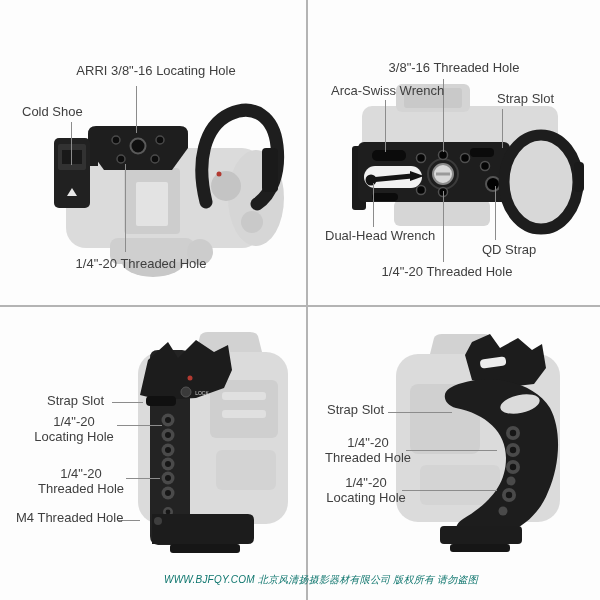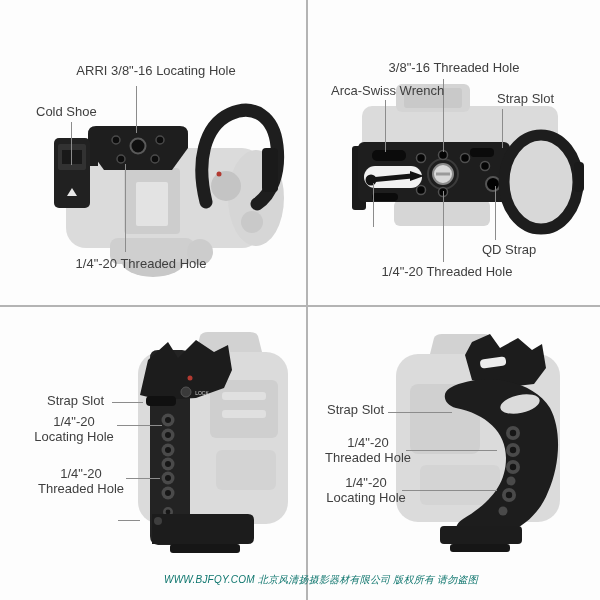--- a/index.html
+++ b/index.html
@@ -58,21 +58,21 @@
         <rect x="58" y="144" width="28" height="26" rx="2" fill="#323232"></rect>
         <rect x="62" y="150" width="20" height="14" fill="#191919"></rect>
         <polygon points="72,188 67,196 77,196" fill="#e8e8e8"></polygon>
       </g>
       <g>
         <path d="M206,202 C196,162 204,126 230,114 C254,103 274,117 277,146 C280,172 272,194 257,204" fill="none" stroke="#1e1e1e" stroke-width="13" stroke-linecap="round"></path>
         <rect x="262" y="148" width="16" height="44" rx="4" fill="#1a1a1a"></rect>
       </g>
     </svg>
     <div class="label center" style="left:156px;top:64px">ARRI 3/8"-16 Locating Hole</div>
-    <div class="label" style="left:36px;top:105px">Cold Shoe</div>
+    <div class="label" style="left:22px;top:105px">Cold Shoe</div>
     <div class="label center" style="left:141px;top:257px">1/4"-20 Threaded Hole</div>
     <div class="leader-v" style="left:136px;top:86px;height:47px"></div>
     <div class="leader-v" style="left:71px;top:122px;height:43px"></div>
     <div class="leader-v" style="left:125px;top:164px;height:88px"></div>
   </section>
 
   <section class="quadrant q-tr">
     <svg class="illus" viewBox="0 0 300 300">
       <g>
         <rect x="62" y="106" width="196" height="48" rx="10" fill="#dbdbdb"></rect>
@@ -104,20 +104,21 @@
         <circle cx="193" cy="184" r="7" fill="#020202" stroke="#555555" stroke-width="2"></circle>
       </g>
       <g>
         <ellipse cx="241" cy="182" rx="37" ry="47" fill="#d8d8d8" stroke="#1d1d1d" stroke-width="11"></ellipse>
         <rect x="274" y="162" width="10" height="30" rx="4" fill="#1a1a1a"></rect>
       </g>
     </svg>
     <div class="label center" style="left:154px;top:61px">3/8"-16 Threaded Hole</div>
     <div class="label" style="left:31px;top:84px">Arca-Swiss Wrench</div>
     <div class="label" style="left:197px;top:92px">Strap Slot</div>
+    <div class="label" style="left:25px;top:229px">Dual-Head Wrench</div>
     <div class="label" style="left:182px;top:243px">QD Strap</div>
     <div class="label center" style="left:147px;top:265px">1/4"-20 Threaded Hole</div>
     <div class="leader-v" style="left:143px;top:79px;height:73px"></div>
     <div class="leader-v" style="left:85px;top:100px;height:52px"></div>
     <div class="leader-v" style="left:202px;top:109px;height:39px"></div>
     <div class="leader-v" style="left:73px;top:183px;height:44px"></div>
     <div class="leader-v" style="left:195px;top:186px;height:54px"></div>
     <div class="leader-v" style="left:143px;top:191px;height:71px"></div>
   </section>
 
@@ -165,20 +166,21 @@
     </svg>
     <div class="label" style="left:47px;top:94px">Strap Slot</div>
     <div class="label center" style="left:74px;top:115px">
       <span style="display:block">1/4"-20</span>
       <span style="display:block">Locating Hole</span>
     </div>
     <div class="label center" style="left:81px;top:167px">
       <span style="display:block">1/4"-20</span>
       <span style="display:block">Threaded Hole</span>
     </div>
+    <div class="label" style="left:16px;top:211px">M4 Threaded Hole</div>
     <div class="leader-h" style="left:112px;top:102px;width:31px"></div>
     <div class="leader-h" style="left:117px;top:125px;width:45px"></div>
     <div class="leader-h" style="left:126px;top:178px;width:34px"></div>
     <div class="leader-h" style="left:118px;top:220px;width:22px"></div>
   </section>
 
   <section class="quadrant q-br">
     <svg class="illus" viewBox="0 0 300 300">
       <g>
         <rect x="96" y="54" width="164" height="168" rx="22" fill="#dbdbdb"></rect>

